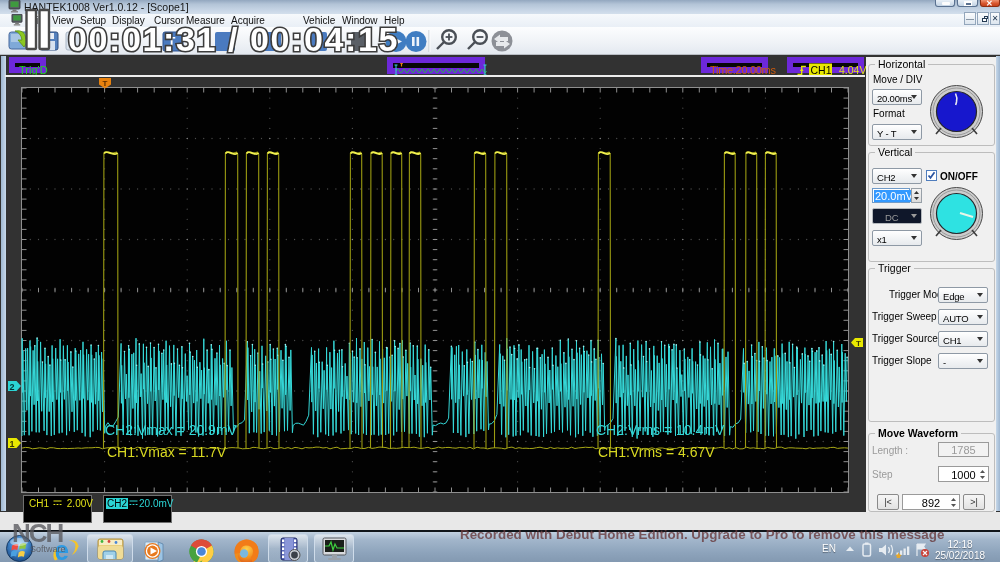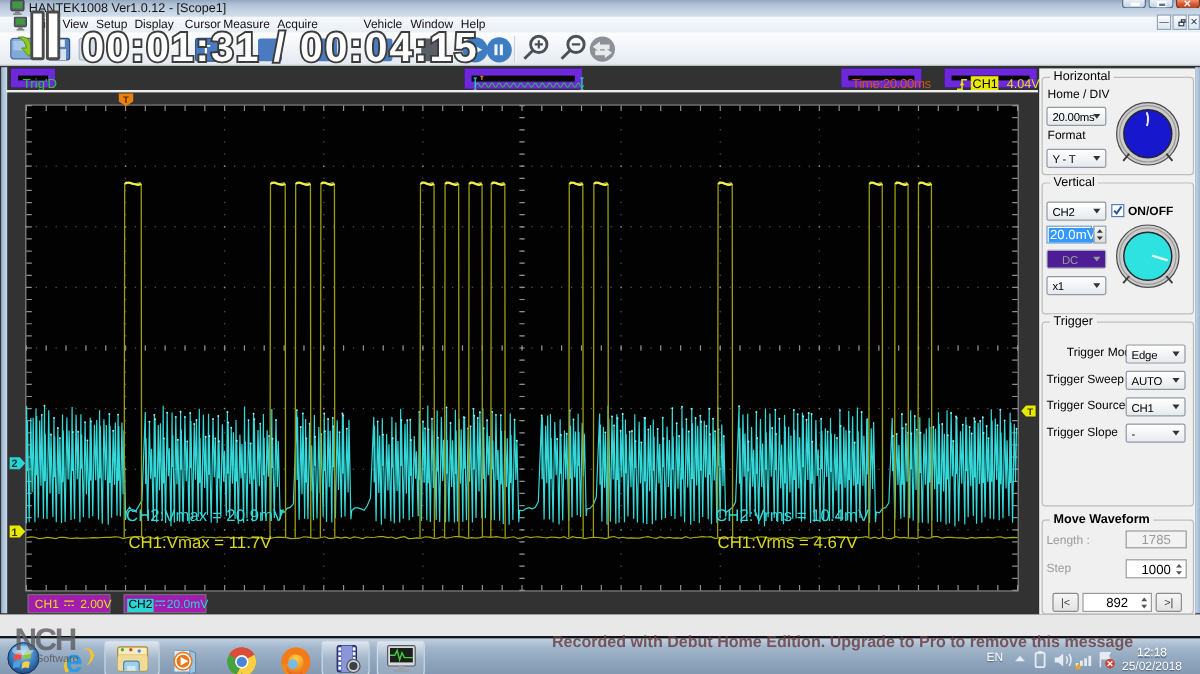--- a/index.html
+++ b/index.html
@@ -33,36 +33,36 @@
 
 .darkbox { position:absolute; background:#070707; border:6px solid #6d28d9; }
 #trigd { left:9px; top:57px; width:37px; height:16px; color:#25d025; font-size:11px; padding:1px 0 0 4px; }
 #pvbox { left:387px; top:57px; width:98px; height:17px; }
 #timebox { left:701px; top:57px; width:67px; height:16px; color:#cb5a0c; font-size:11px; padding:1px 0 0 3px; letter-spacing:-0.3px;}
 #tribox { left:787px; top:57px; width:77px; height:16px; }
 #whiteline { left:5px; top:75px; width:860px; height:2px; background:#ededed; }
 
 #display { left:21px; top:87px; width:828px; height:406px; background:#020202; border:1px solid #8f8f8f; }
 
-.rbox { position:absolute; background:#a21caf; border:1px solid #6f6f6f; height:16px; font-size:11px; }
+.rbox { position:absolute; background:#000000; border:1px solid #6f6f6f; height:28px; font-size:11px; }
 #ch1box { left:23px; top:495px; width:69px; color:#e2e218; padding:2px 0 0 5px; font-size:10px; }
 #ch2box { left:103px; top:495px; width:69px; color:#2bd4d4; padding:2px 0 0 2px; font-size:10px; }
 #ch2box b { background:#2bd4d4; color:#000; font-weight:normal; padding:0 1px; }
 
 
 #panel { left:866px; top:57px; width:130px; height:455px; background:#f0f0f0; }
 .grp { position:absolute; border:1px solid #bdbdbd; border-radius:3px; }
 .grplabel { position:absolute; background:#f0f0f0; font-size:10.5px; color:#000; padding:0 3px; white-space:nowrap; }
 .plabel { position:absolute; font-size:10px; color:#000; white-space:nowrap; }
 .gray { color:#9a9a9a !important; }
 .combo { position:absolute; height:16px; background:linear-gradient(180deg,#ffffff,#f0f2f4 60%,#e7eaed);
   border:1px solid #8e99a5; border-radius:2px; font-size:9.5px; color:#000; padding:2.5px 0 0 4px; white-space:nowrap; letter-spacing:-0.2px; }
 .combo .arr { position:absolute; right:4px; top:5px; width:0; height:0; border-left:3.5px solid transparent;
   border-right:3.5px solid transparent; border-top:4px solid #333; }
-.combo.dis { color:#9a9a9a; background:#4c1d95; border-color:#b5b9bd;padding-left:12px; }
+.combo.dis { color:#9a9a9a; background:#0f172a; border-color:#b5b9bd;padding-left:12px; }
 .combo.dis .arr { border-top-color:#9a9a9a; }
 .btn { position:absolute; height:16px; background:linear-gradient(180deg,#f6f6f6,#e2e2e2); border:1px solid #8a8a8a;
   border-radius:2px; font-size:9px; color:#333; text-align:center; }
 .spinarr { position:absolute; width:11px; background:linear-gradient(180deg,#f4f4f4,#dcdcdc); border:1px solid #98a0a8; }
 
 
 #statusbar { left:0; top:512px; width:1000px; height:18px; background:#f0efed; border-top:1px solid #d2d0cd; }
 
 
 #taskbar { left:0; top:530px; width:1000px; height:32px;
@@ -218,21 +218,21 @@
 <div class="rbox abs" id="ch1box" style="white-space:nowrap;">CH1 <svg width="11" height="10" viewBox="0 0 11 10" style="vertical-align:-1px;margin-right:4px;">
         <path d="M1.5 3 h8 M1.5 6.5 h1.8 M4.6 6.5 h1.8 M7.7 6.5 h1.8" stroke="#e2e218" stroke-width="1"></path>
       </svg>2.00V</div>
 <div class="rbox abs" id="ch2box" style="white-space:nowrap;"><b>CH2</b><svg width="11" height="10" viewBox="0 0 11 10" style="vertical-align:-1px;">
         <path d="M1.5 3 h8 M1.5 6.5 h1.8 M4.6 6.5 h1.8 M7.7 6.5 h1.8" stroke="#2bd4d4" stroke-width="1"></path>
       </svg>20.0mV</div>
 
 <div class="abs" id="panel"></div>
 <div class="grp abs" style="left:868px;top:64px;width:127px;height:82px;"></div>
 <div class="grplabel abs" style="left:875px;top:58px;">Horizontal</div>
-<div class="plabel abs" style="left:873px;top:74px;">Home / DIV</div>
+<div class="plabel abs" style="left:873px;top:74px;">Move / DIV</div>
 <div class="combo abs" style="left:872px;top:89px;width:50px;">20.00ms<i class="arr"></i></div>
 <div class="plabel abs" style="left:873px;top:108px;">Format</div>
 <div class="combo abs" style="left:872px;top:124px;width:50px;">Y - T<i class="arr"></i></div>
 <svg class="abs" style="left:928px;top:84px;" width="57" height="57" viewBox="0 0 57 57">
 <circle cx="28.5" cy="27.5" r="26" fill="#cccccc" stroke="#4a4a4a" stroke-width="1"></circle>
 <circle cx="28.5" cy="27.5" r="23.5" fill="none" stroke="#9a9a9a" stroke-width="1"></circle>
 <line x1="8" y1="50" x2="13" y2="44" stroke="#3a3a3a" stroke-width="1.6"></line>
 <line x1="49" y1="50" x2="44" y2="44" stroke="#3a3a3a" stroke-width="1.6"></line>
 <circle cx="28.5" cy="27.5" r="20" fill="#1717cd" stroke="#26262a" stroke-width="1.2"></circle>
 <path d="M27.5 9.5 q2 4 1 8.5 l-0.8 3" fill="none" stroke="#e8e8f2" stroke-width="1.6"></path>

